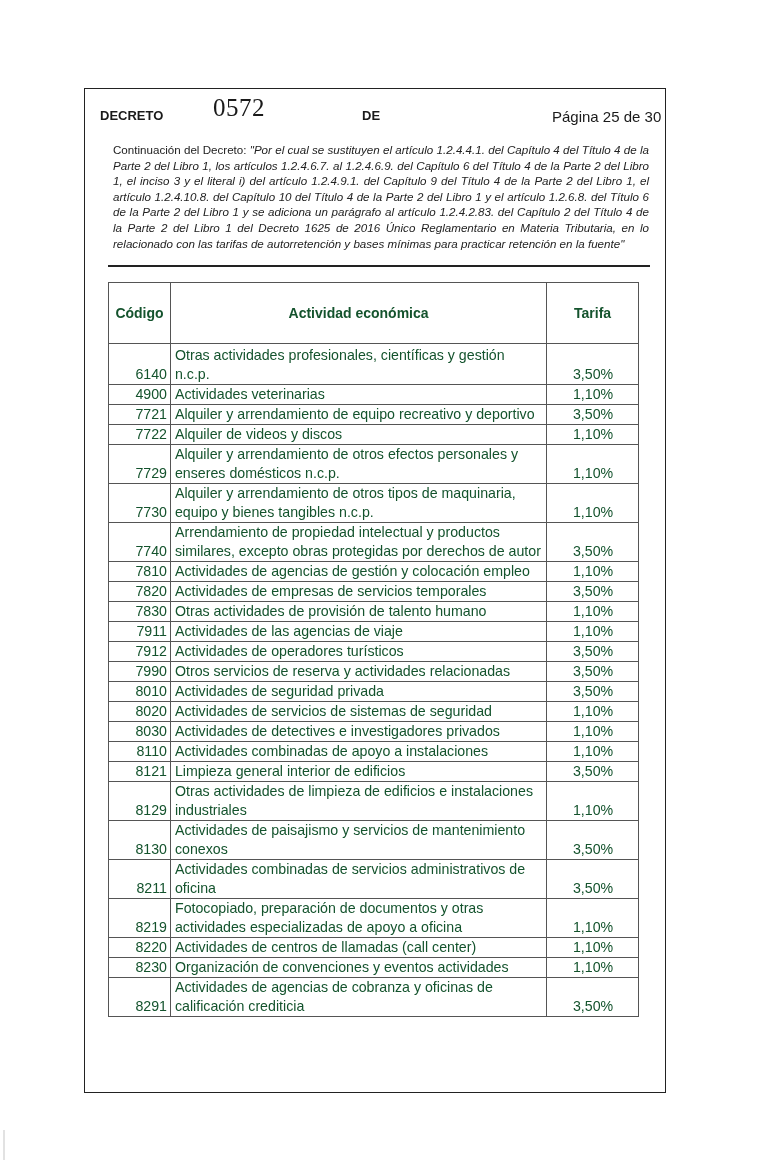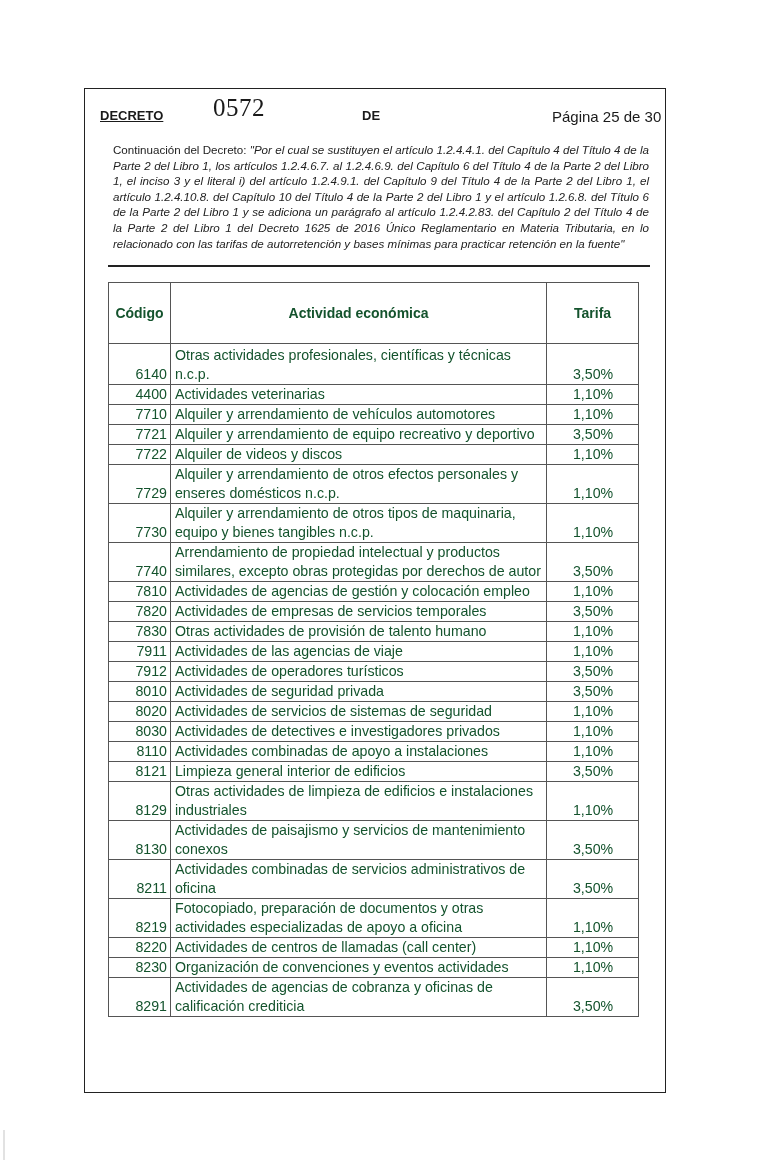--- a/index.html
+++ b/index.html
@@ -5,21 +5,21 @@
   html, body { margin: 0; padding: 0; }
   body {
     width: 760px; height: 1172px; background: #ffffff; position: relative; overflow: hidden;
     font-family: "Liberation Sans", sans-serif; color: #1a1a1a;
   }
   .frame {
     position: absolute; left: 84px; top: 88px; width: 582px; height: 1005px;
     border: 1.6px solid #222; box-sizing: border-box;
   }
   .hdr-label { position: absolute; top: 108px; font-size: 13px; font-weight: bold; }
-  .hdr-decreto { left: 100px; text-decoration: underline; }
+  .hdr-decreto { left: 100px; }
   .hdr-num { position: absolute; left: 213px; top: 94px; font-family: "Liberation Serif", serif; font-size: 25px; letter-spacing: 0.5px; }
   .hdr-de { left: 362px; }
   .hdr-page { position: absolute; left: 552px; top: 108px; font-size: 15px; }
 
   .intro {
     position: absolute; left: 113px; top: 142px; width: 536px;
     font-size: 11.6px; line-height: 15.6px; text-align: justify; color: #222;
   }
   .intro em { font-style: italic; }
   .intro-rule { position: absolute; left: 108px; top: 265px; width: 542px; height: 1.6px; background: #222; }
@@ -63,31 +63,26 @@
   <thead>
     <tr>
       <th>Código</th>
       <th>Actividad económica</th>
       <th>Tarifa</th>
     </tr>
   </thead>
   <tbody id="tbody">
       <tr class="first">
         <td class="code">6140</td>
-        <td class="act">Otras actividades profesionales, científicas y técnicas n.c.p.</td>
-        <td class="rate">3,50%</td>
-      </tr>
-      <tr>
-        <td class="code">4400</td>
+        <td class="act">Otras actividades profesionales, científicas y gestión n.c.p.</td>
+        <td class="rate">3,50%</td>
+      </tr>
+      <tr>
+        <td class="code">4900</td>
         <td class="act">Actividades veterinarias</td>
-        <td class="rate">1,10%</td>
-      </tr>
-      <tr>
-        <td class="code">7710</td>
-        <td class="act">Alquiler y arrendamiento de vehículos automotores</td>
         <td class="rate">1,10%</td>
       </tr>
       <tr>
         <td class="code">7721</td>
         <td class="act">Alquiler y arrendamiento de equipo recreativo y deportivo</td>
         <td class="rate">3,50%</td>
       </tr>
       <tr>
         <td class="code">7722</td>
         <td class="act">Alquiler de videos y discos</td>
@@ -127,20 +122,25 @@
         <td class="code">7911</td>
         <td class="act">Actividades de las agencias de viaje</td>
         <td class="rate">1,10%</td>
       </tr>
       <tr>
         <td class="code">7912</td>
         <td class="act">Actividades de operadores turísticos</td>
         <td class="rate">3,50%</td>
       </tr>
       <tr>
+        <td class="code">7990</td>
+        <td class="act">Otros servicios de reserva y actividades relacionadas</td>
+        <td class="rate">3,50%</td>
+      </tr>
+      <tr>
         <td class="code">8010</td>
         <td class="act">Actividades de seguridad privada</td>
         <td class="rate">3,50%</td>
       </tr>
       <tr>
         <td class="code">8020</td>
         <td class="act">Actividades de servicios de sistemas de seguridad</td>
         <td class="rate">1,10%</td>
       </tr>
       <tr>

